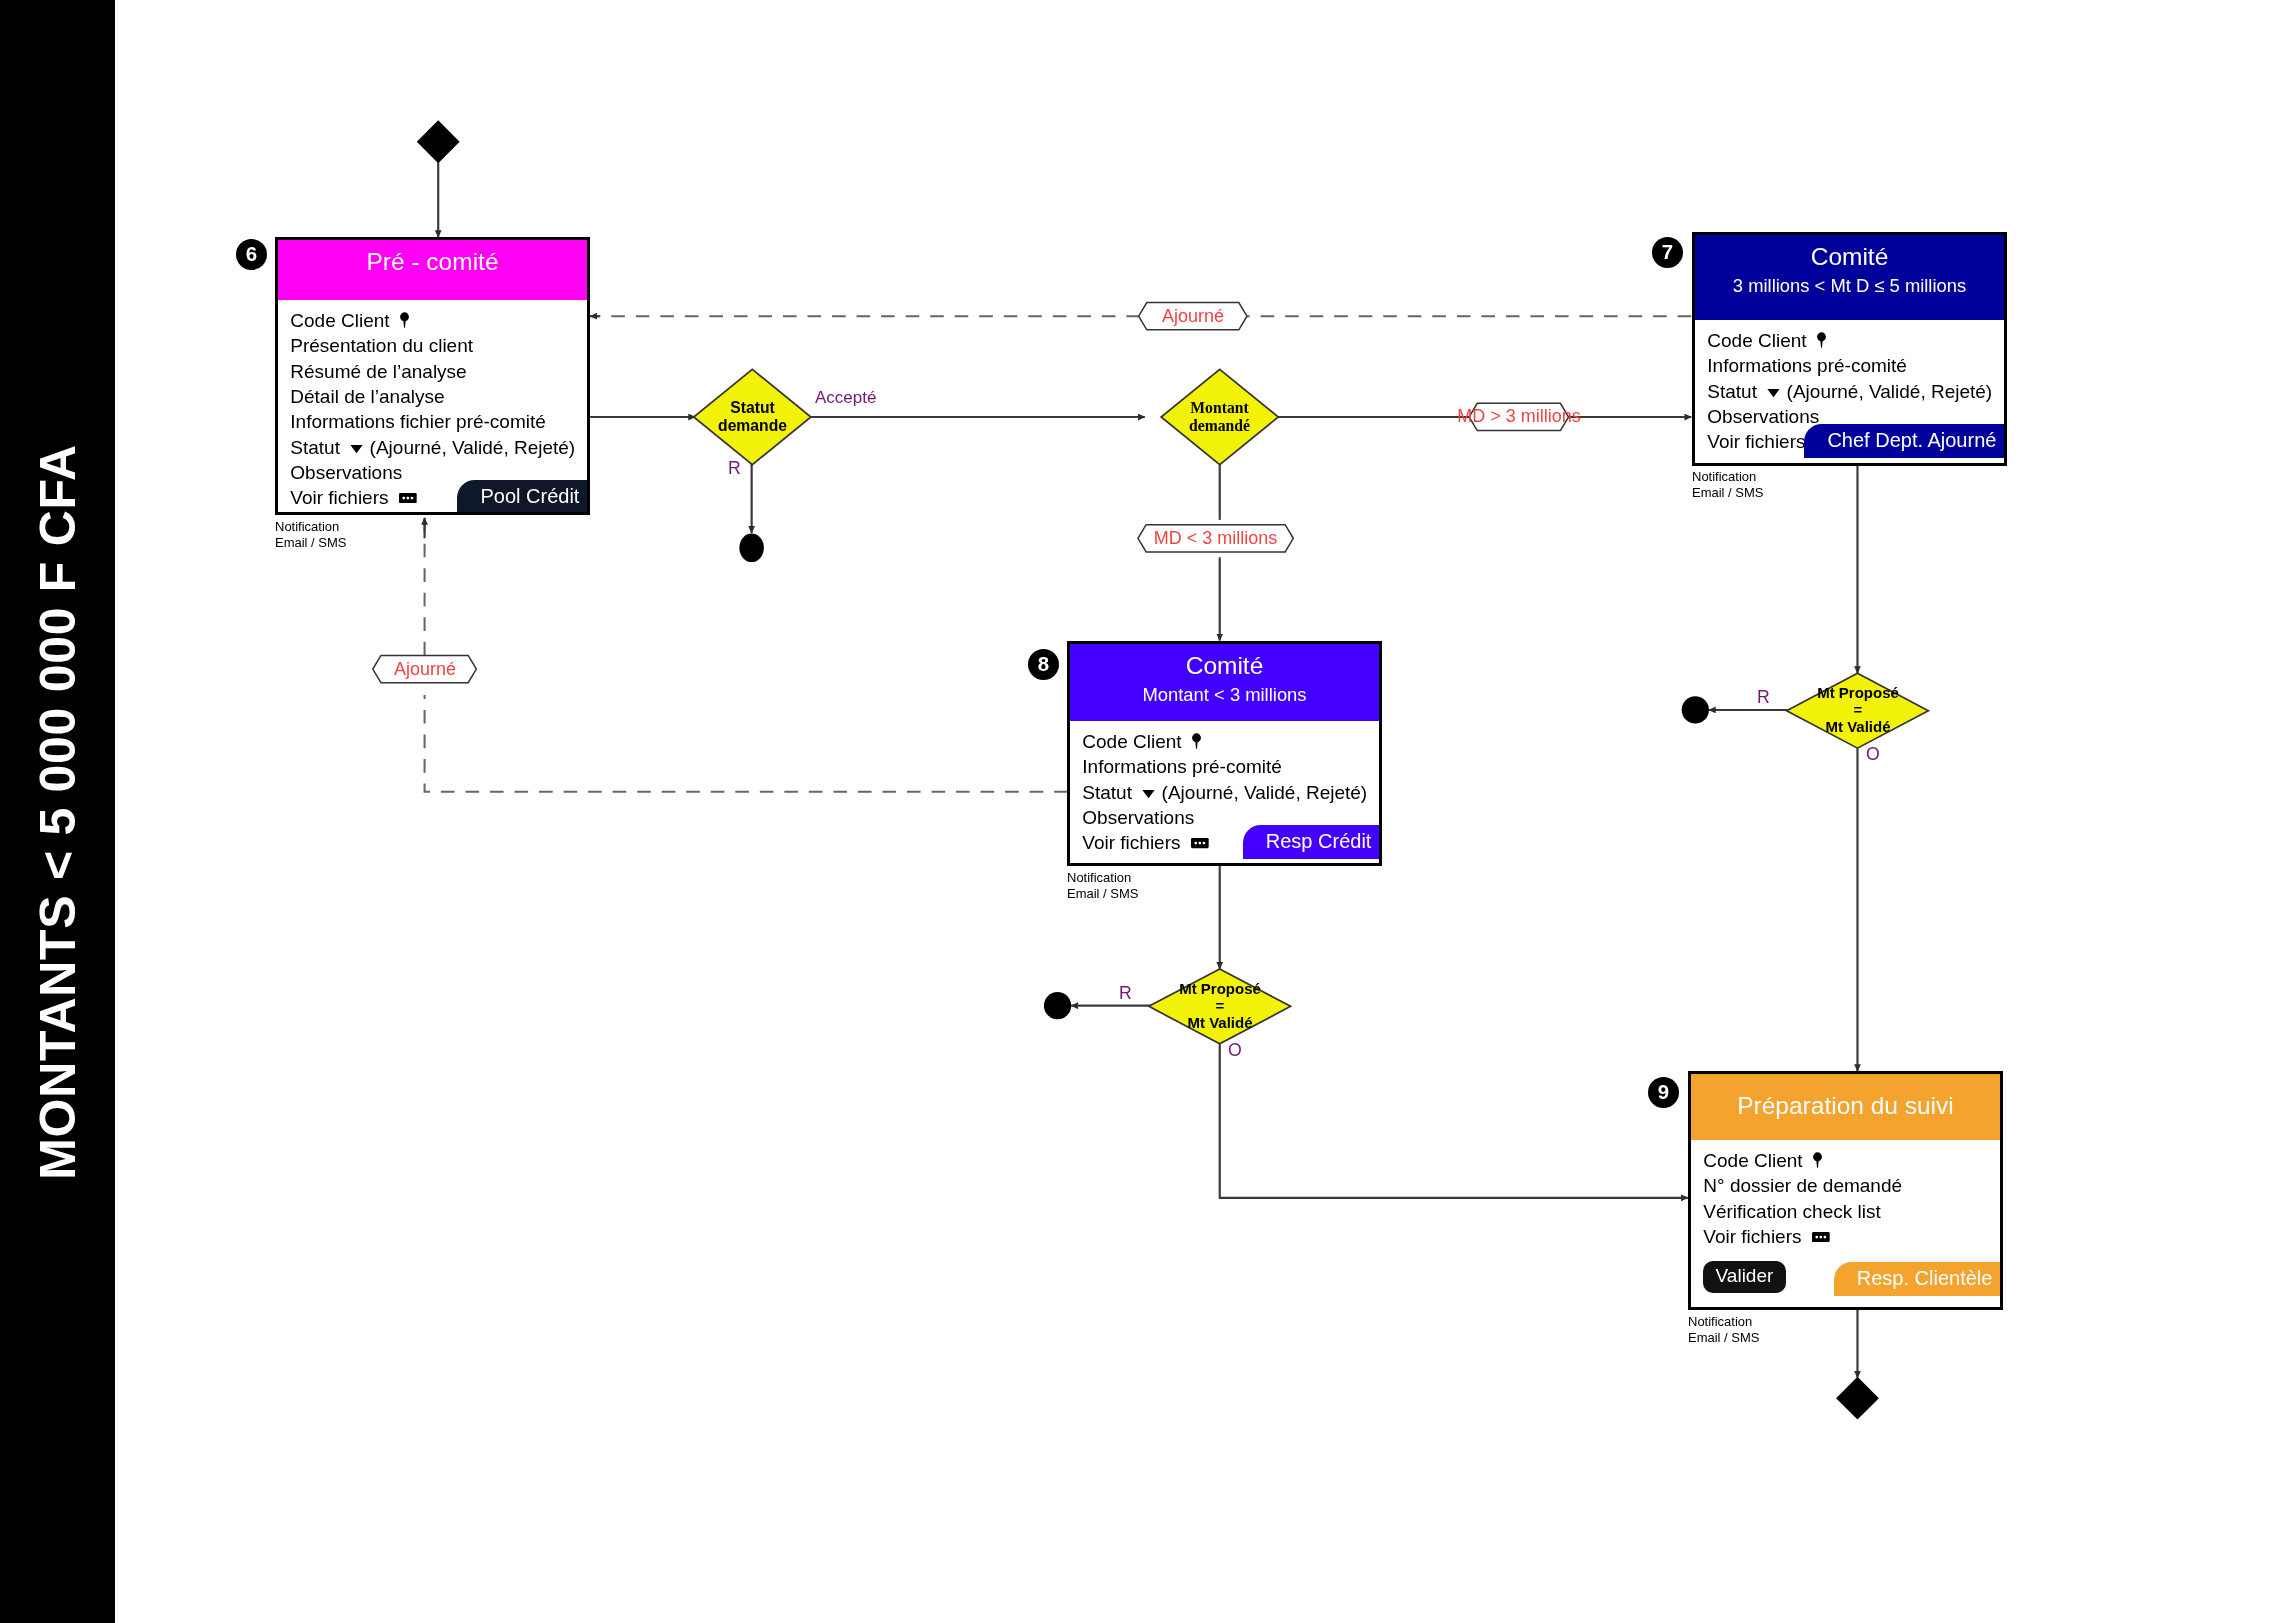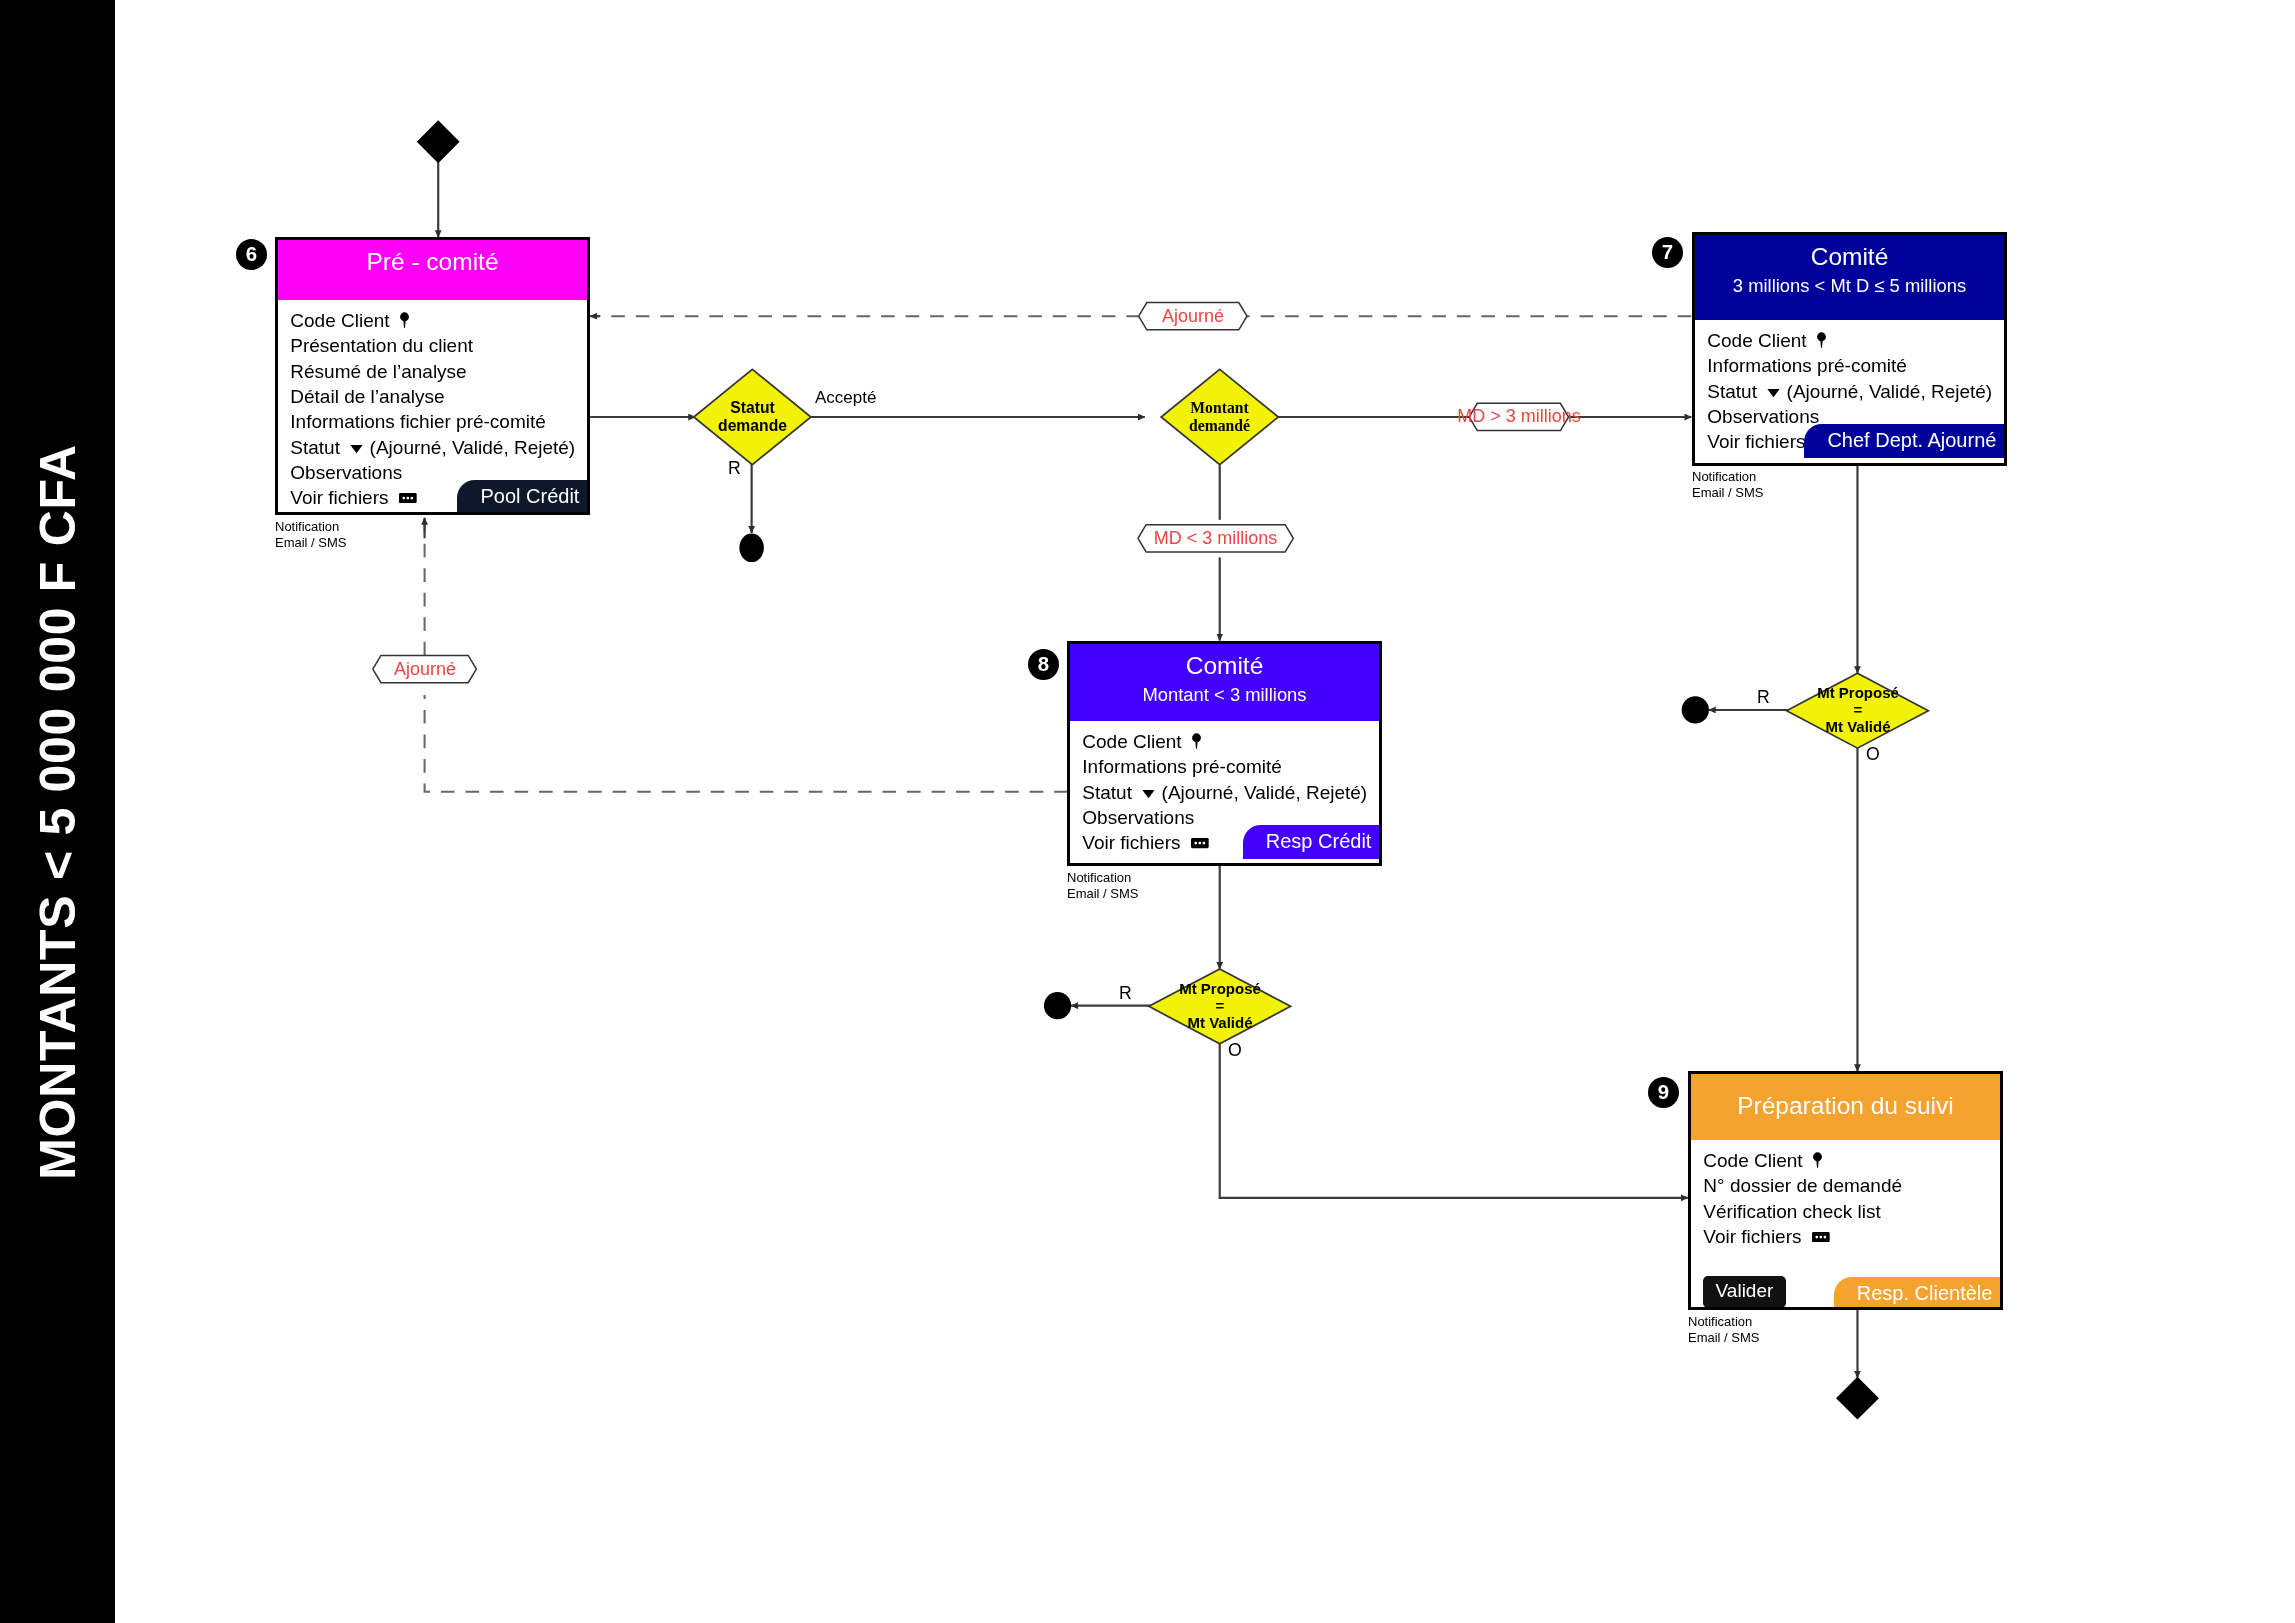--- a/index.html
+++ b/index.html
@@ -57,22 +57,22 @@
   .dots-icon { display:inline-block; vertical-align: 0.7px; margin-left: 5.5px; }
   .role-tag {
     position: absolute; right: -3.4px; bottom: -3.4px;
     border-top-left-radius: 17.7px;
     color: #fff; font-size: 20px;
     padding: 4.8px 11px 6.1px 23px;
     white-space: nowrap;
   }
   .valider-btn {
     display: inline-block; background: #111111; color: #ffffff;
-    font-size: 19px; padding: 4.1px 12.3px 5.5px 12.3px; border-radius: 5px;
-    margin-top: 27px;
+    font-size: 19px; padding: 4.1px 12.3px 5.5px 12.3px; border-radius: 10px;
+    margin-top: 12px;
   }
 
   
   .step-badge {
     position: absolute; width: 31px; height: 31px; border-radius: 50%;
     background: #000000; color: #ffffff;
     font-size: 20.4px; font-weight: bold;
     display: flex; align-items: center; justify-content: center;
     font-family: "Liberation Sans", sans-serif;
   }
@@ -97,21 +97,21 @@
   
   .hextag {
     position: absolute; height: 27px;
     display: flex; align-items: center; justify-content: center;
     font-size: 18px; color: #ef4444; background: #ffffff;
     padding: 0 11px; white-space: nowrap;
   }
 
   
   .edge-label {
-    position: absolute; font-size: 17px; color: #000000; white-space: nowrap;
+    position: absolute; font-size: 17px; color: #701a75; white-space: nowrap;
     background: transparent;
   }
   .edge-label.tiny { font-size: 17.7px; }
 </style>
 </head>
 <body>
 
 <div id="canvas">
 
   <div class="banner">

